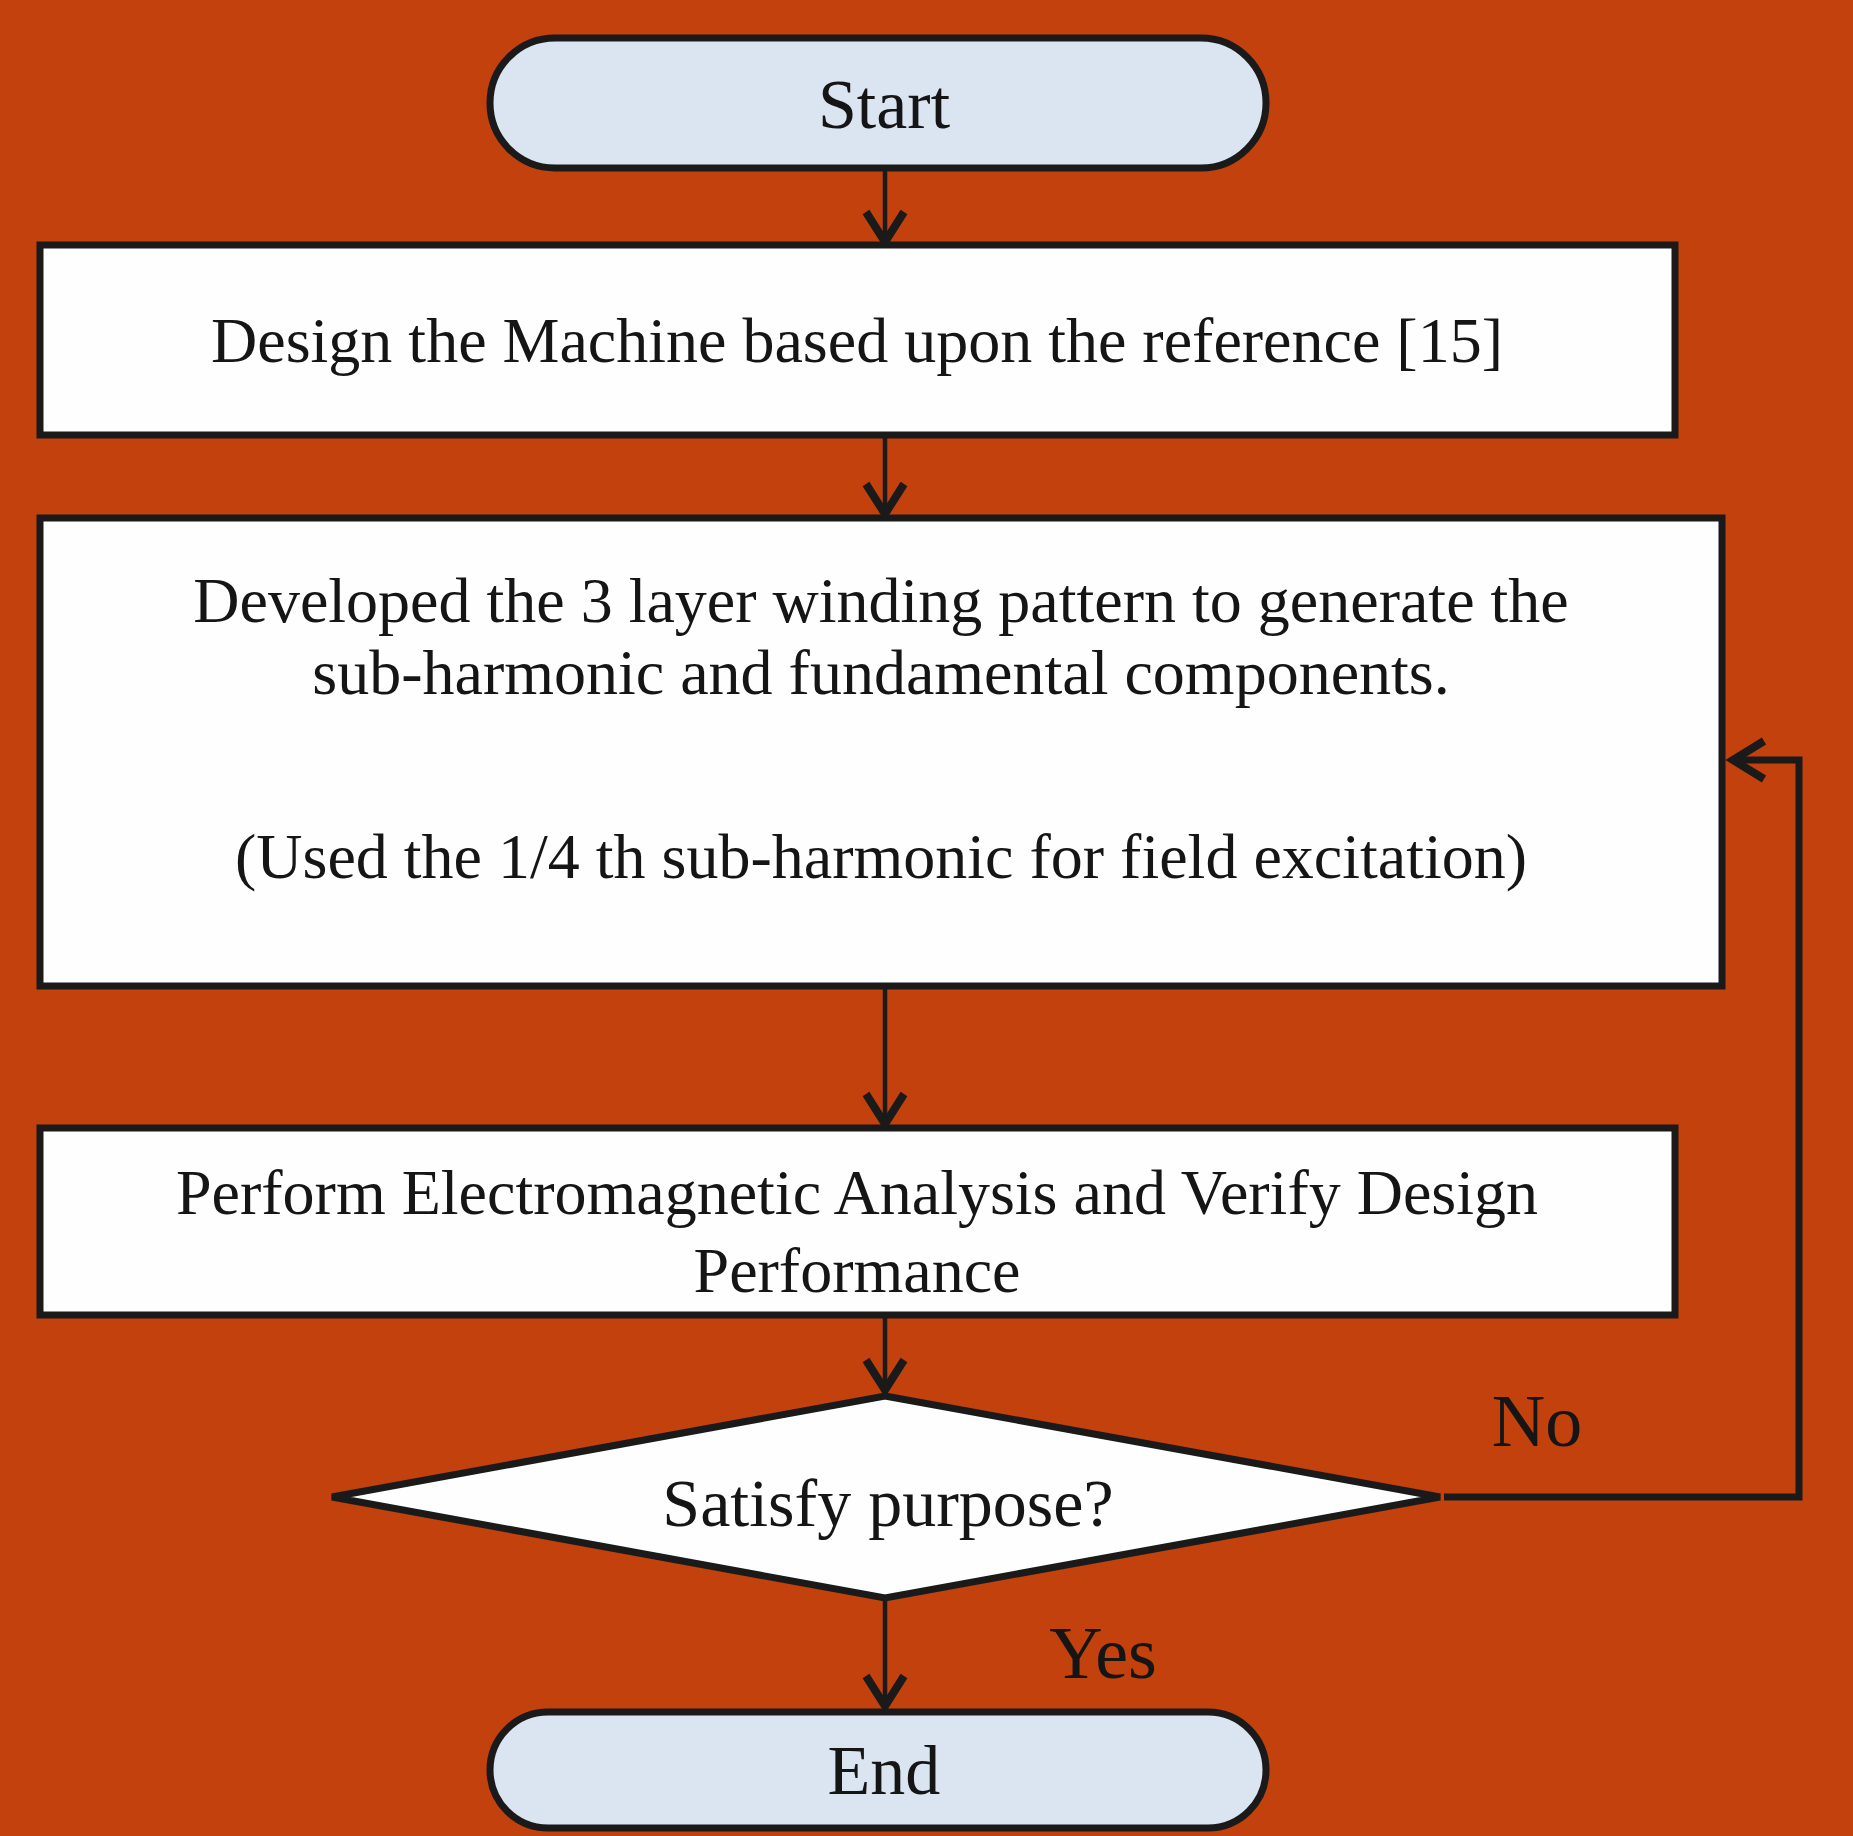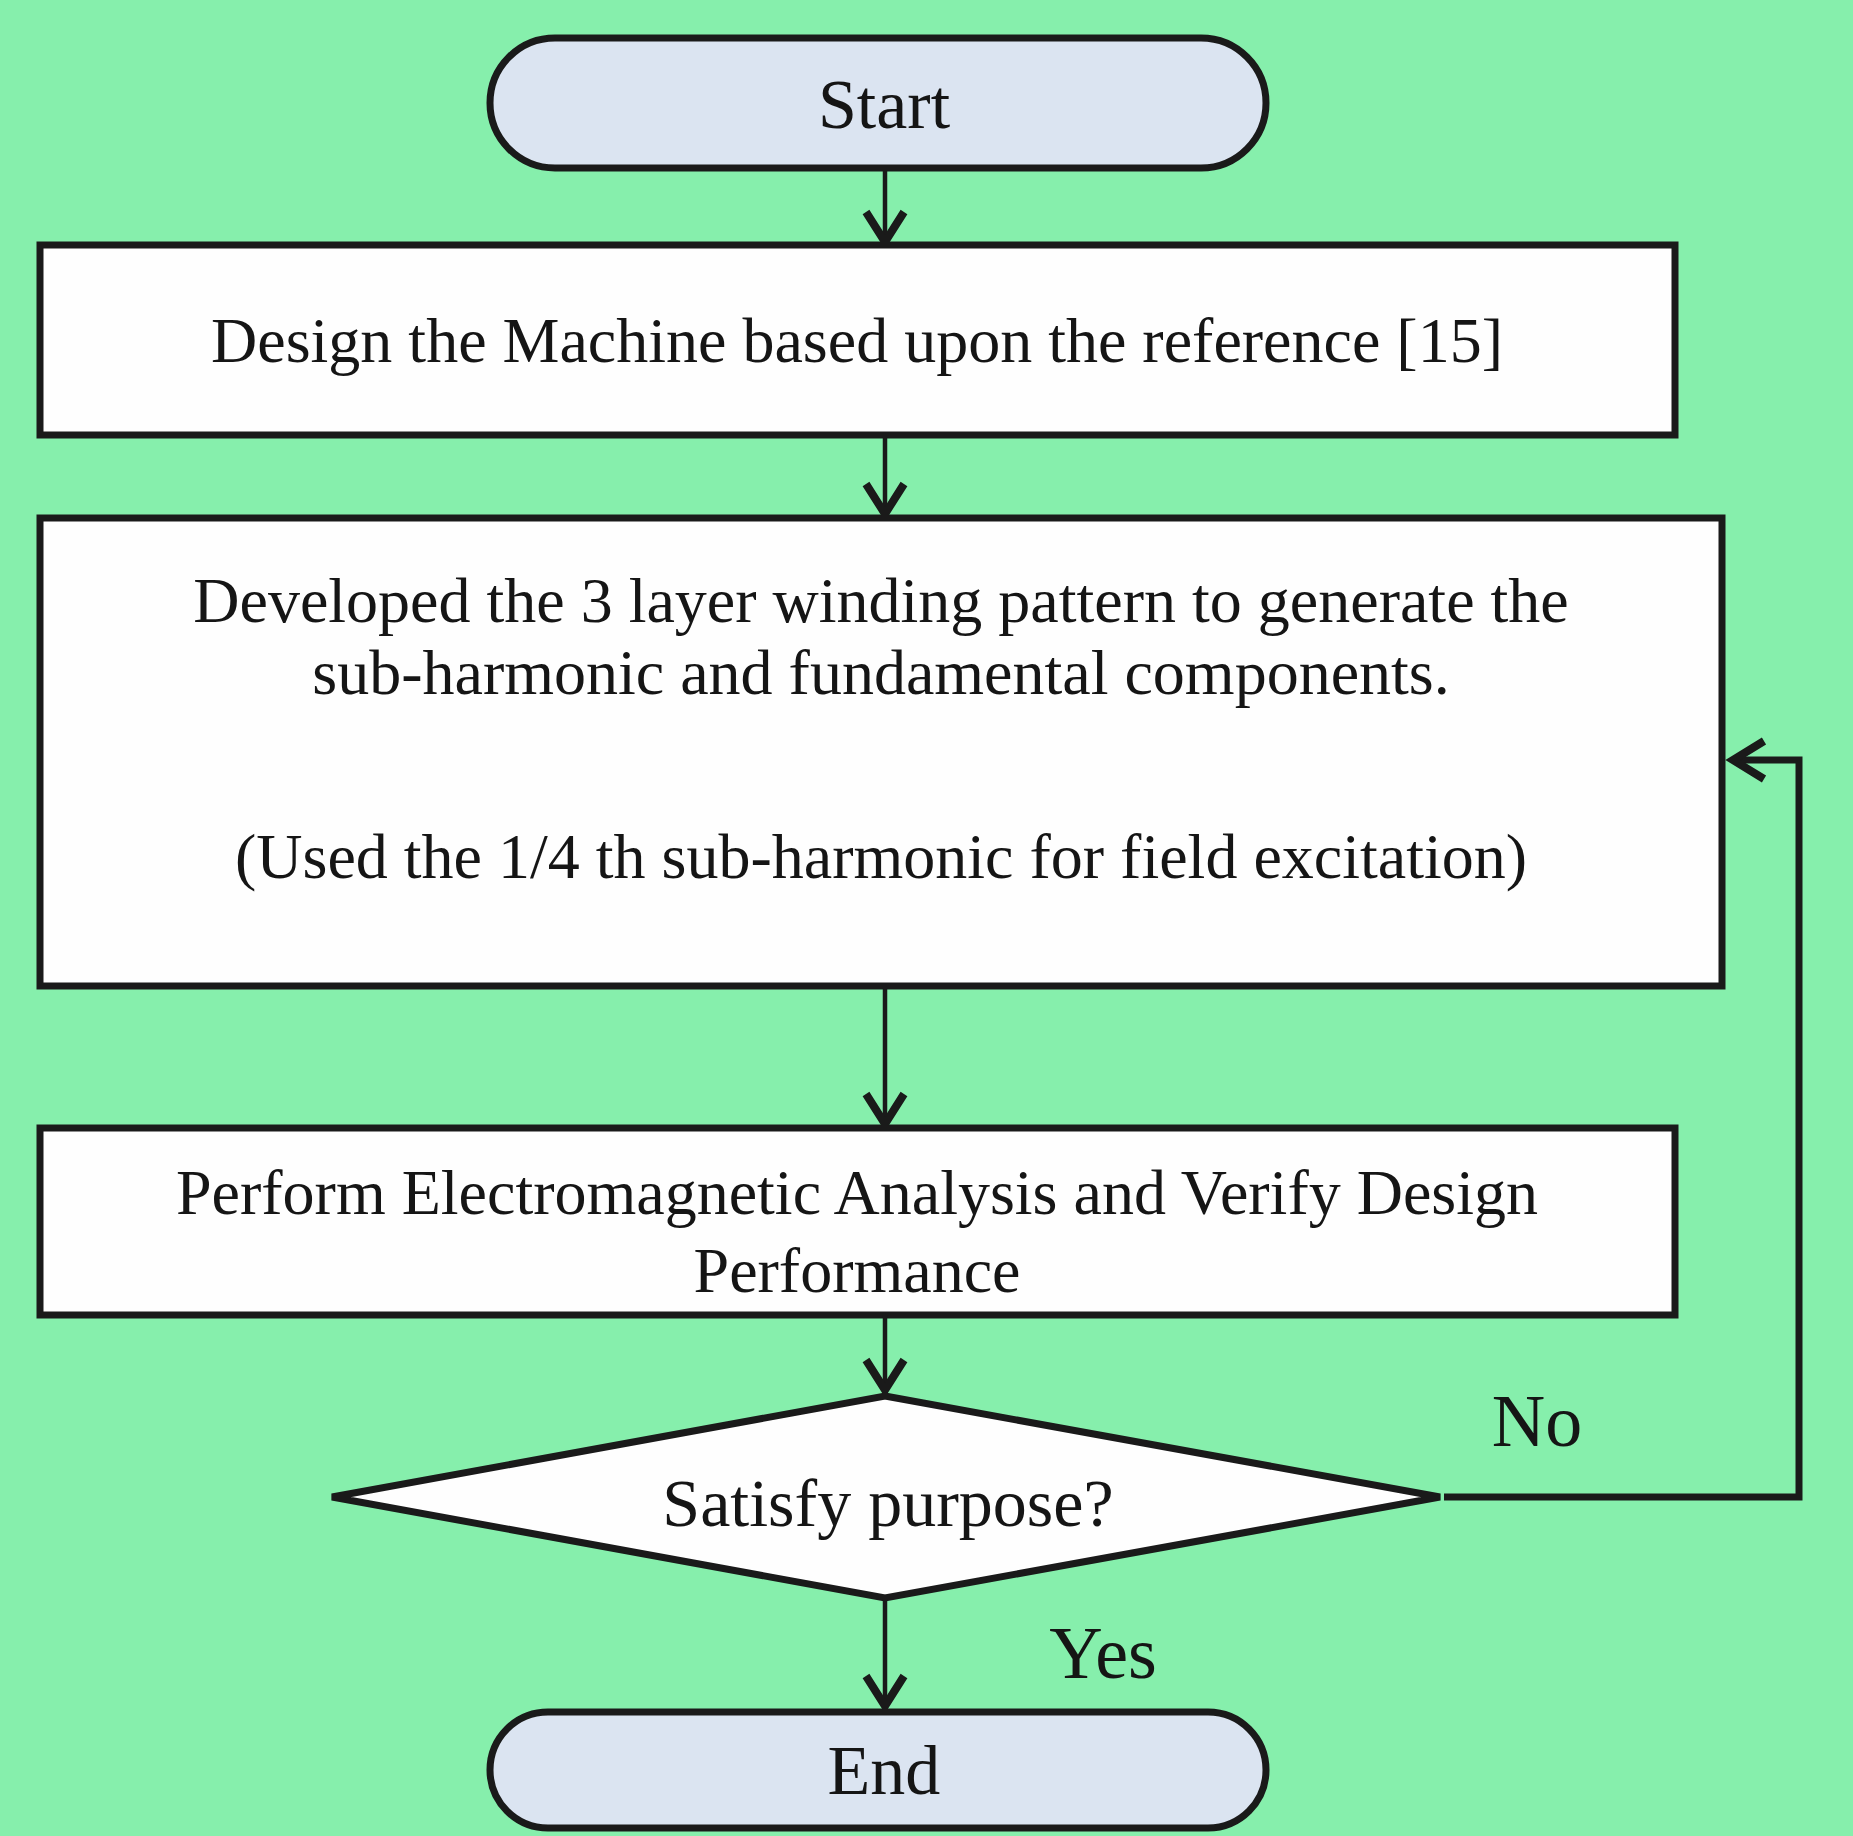--- a/index.html
+++ b/index.html
@@ -3,21 +3,21 @@
 <meta charset="utf-8">
 <style>
   html, body {
     margin: 0;
     padding: 0;
     background: #ffffff;
   }
   .canvas-wrap {
     width: 1853px;
     height: 1836px;
-    background: #86efac;
+    background: #c2410c;
     position: relative;
   }
   svg { display: block; }
   .process-shape {
     fill: #fefefe;
     stroke: #1a1a1a;
     stroke-width: 7;
   }
   .terminator-shape {
     stroke: #1a1a1a;

